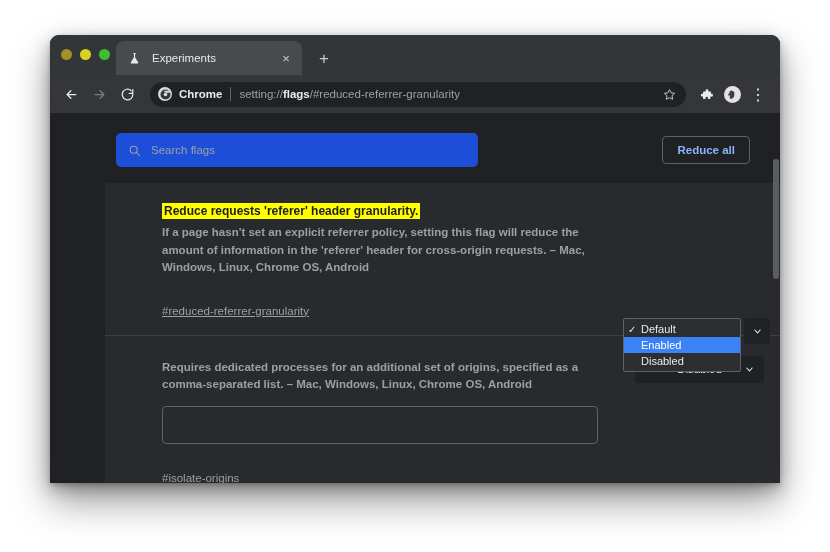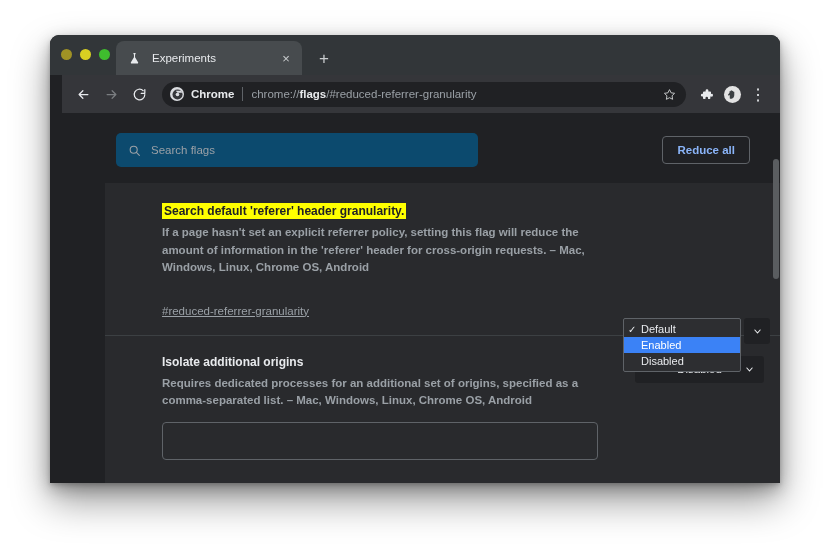--- a/index.html
+++ b/index.html
@@ -91,21 +91,20 @@
   }
 
   
   #toolbar {
     position: relative;
     height: 38px;
     background: #35363a;
     display: flex;
     align-items: center;
     padding: 0 10px 0 8px;
-    margin-left: 12px;
   }
   .nav-btn {
     width: 26px; height: 26px;
     display: flex; align-items: center; justify-content: center;
     color: #e8eaed;
     flex: 0 0 auto;
     margin-right: 2px;
   }
   .nav-btn.disabled { color: #7a7d80; }
 
@@ -185,21 +184,21 @@
     left: 0; right: 0;
     top: 14px;
     height: 46px;
     display: flex;
     align-items: center;
     padding: 0 30px 0 66px;
   }
   #search-box {
     width: 362px;
     height: 34px;
-    background: #0c4a6e;
+    background: #1d4ed8;
     border-radius: 5px;
     display: flex;
     align-items: center;
     padding: 0 12px;
     flex: 0 0 auto;
   }
   #search-box .mag {
     color: #9aa0a6;
     font-size: 13px;
     flex: 0 0 auto;
@@ -439,21 +438,21 @@
     <div class="omnibox">
       <span class="chip-icon">
         <svg width="11" height="11" viewBox="0 0 24 24" fill="#35363a">
           <circle cx="12" cy="12" r="11"></circle>
           <circle cx="12" cy="12" r="4" fill="#dadce0"></circle>
           <path d="M12 8h10l-2-4H8z" fill="#dadce0"></path>
         </svg>
       </span>
       <span class="chip-label">Chrome</span>
       <span class="chip-sep"></span>
-      <span class="url-text"><span>chrome://</span><b>flags</b><span>/#reduced-referrer-granularity</span></span>
+      <span class="url-text"><span>setting://</span><b>flags</b><span>/#reduced-referrer-granularity</span></span>
       <span class="omni-star">
         <svg width="13" height="13" viewBox="0 0 24 24" fill="none" stroke="currentColor" stroke-width="1.8" stroke-linejoin="round">
           <path d="M12 3l2.9 5.9 6.5.9-4.7 4.6 1.1 6.5-5.8-3-5.8 3 1.1-6.5L2.6 9.8l6.5-.9z"></path>
         </svg>
       </span>
     </div>
 
     <div class="tb-icon">
       <svg width="15" height="15" viewBox="0 0 24 24" fill="currentColor">
         <path d="M20.5 11h-1.3V8.6c0-.9-.7-1.6-1.6-1.6H15V5.7a2.2 2.2 0 1 0-4.4 0V7H8a1.6 1.6 0 0 0-1.6 1.6v2.2H5.2a2.2 2.2 0 1 0 0 4.4h1.2v2.3c0 .9.7 1.6 1.6 1.6h2.3v-1.3a2.1 2.1 0 0 1 4.2 0v1.3h2.1c.9 0 1.6-.7 1.6-1.6v-2.3h1.3a2.2 2.2 0 1 0 0-4.2z"></path>
@@ -482,33 +481,32 @@
         <input id="search-input" type="text" placeholder="Search flags" style="">
       </div>
       <button id="reset-all">Reduce all</button>
     </div>
 
     <div id="flags-card">
 
       <div class="flag-row">
         <div class="flag-main">
           <div>
-            <span class="flag-title highlighted">Search default 'referer' header granularity.</span>
+            <span class="flag-title highlighted">Reduce requests 'referer' header granularity.</span>
           </div>
           <div class="flag-desc">If a page hasn't set an explicit referrer policy, setting this flag will reduce the amount of information in the 'referer' header for cross-origin requests. – Mac, Windows, Linux, Chrome OS, Android</div>
           <a class="flag-anchor">#reduced-referrer-granularity</a>
         </div>
         <div class="flag-ctrl">
           
         </div>
       </div>
 
       <div class="flag-row">
         <div class="flag-main">
-          <div class="flag-title">Isolate additional origins</div>
           <div class="flag-desc">Requires dedicated processes for an additional set of origins, specified as a comma-separated list. – Mac, Windows, Linux, Chrome OS, Android</div>
           <input class="flag-textinput" type="text" style="">
           <a class="flag-anchor">#isolate-origins</a>
         </div>
         <div class="flag-ctrl">
           <div class="sel-closed">
             <span>Disabled</span>
             <span class="caret">
               <svg width="9" height="9" viewBox="0 0 24 24" fill="none" stroke="currentColor" stroke-width="3" stroke-linecap="round" stroke-linejoin="round">
                   <path d="M5 8l7 8 7-8"></path>

